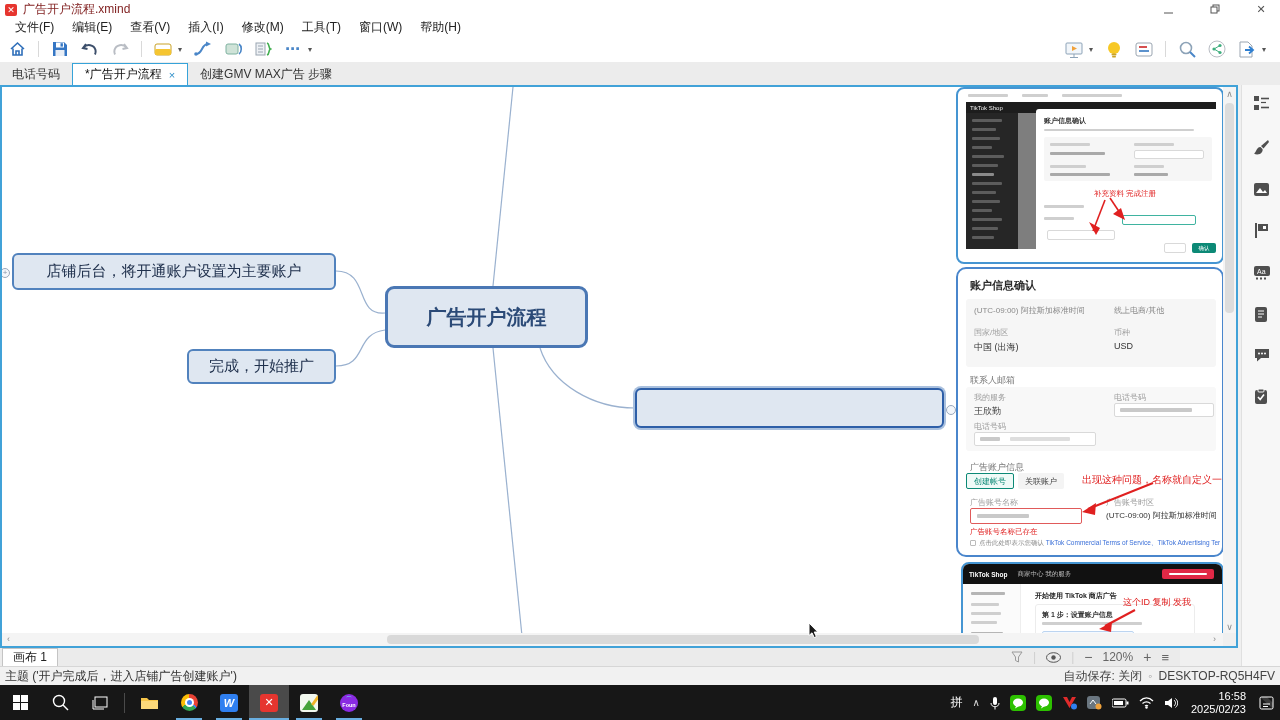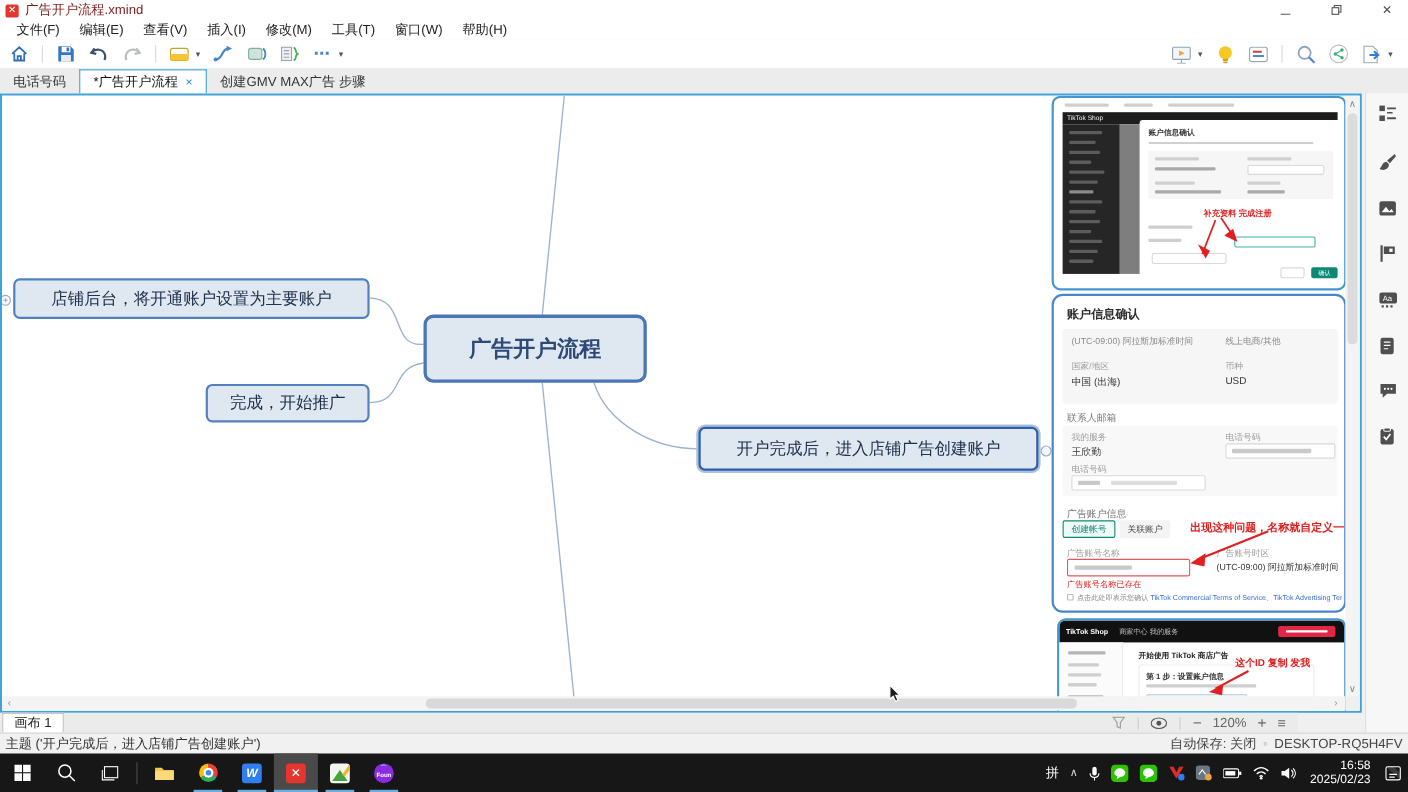--- a/index.html
+++ b/index.html
@@ -34,21 +34,21 @@
         font-size:15px;color:#20314d;white-space:nowrap}
   #node-central{border-width:3px;border-radius:9px;font-size:20px;font-weight:bold;color:#2b4a77;border-color:#4a77b4}
   #node-right.selected{border-color:#2e5fa8;box-shadow:0 0 0 2px #a9c0de}
   .expander{position:absolute;width:10px;height:10px;border:1px solid #9aa9bd;border-radius:50%;background:#f4f7fb;color:#8a98ab;
             font-size:8px;line-height:8px;text-align:center}
   
   .imgbox{position:absolute;background:#fff;border:2px solid #4595d2;border-radius:8px;overflow:hidden}
   .blur{background:#c9c9c9;border-radius:1px}
   .b{height:3px;background:#5c5c5c;border-radius:1px;margin:6px 6px 0 6px}
   .gb{height:3px;background:#cfcfcf;border-radius:1px}
-  .red{color:#e02020;font-weight:bold;white-space:nowrap}
+  .red{color:#e02020;font-weight:normal;white-space:nowrap}
   .tinylabel{font-size:8px;color:#9d9d9d;white-space:nowrap}
   .tinyval{font-size:9px;color:#333;white-space:nowrap}
   .inputbox{position:absolute;background:#fff;border:1px solid #d9d9d9;border-radius:2px}
   
   #vsb{position:absolute;top:0;right:0;width:13px;height:547px;background:#f4f4f4;z-index:30}
   #hsb{position:absolute;bottom:0;left:0;width:1221px;height:13px;background:#f4f4f4;z-index:30}
   #corner{position:absolute;right:0;bottom:0;width:13px;height:13px;background:#efefef;z-index:30}
   .sbarrow{position:absolute;color:#8a8a8a;font-size:9px;width:13px;text-align:center}
   
   #rightpanel{position:absolute;top:85px;left:1241px;width:39px;height:581px;background:#f7f7f7;border-left:1px solid #e0e0e0}
@@ -239,21 +239,20 @@
     <span>店铺后台，将开通账户设置为主要账户</span>
     <span class="expander" style="left:-14px;top:13px">+</span>
   </div>
   <div class="node" id="node-central" style="left:383px;top:199px;width:203px;height:62px">
     <span>广告开户流程</span>
   </div>
   <div class="node" style="left:185px;top:262px;width:149px;height:35px">
     <span>完成，开始推广</span>
   </div>
   <div class="node selected" id="node-right" style="left:633px;top:301px;width:309px;height:40px">
-    <span>开户完成后，进入店铺广告创建账户</span>
     <span class="expander" style="right:-14px;top:15px"></span>
   </div>
 
   <div class="imgbox" style="left:954px;top:0;width:268px;height:177px">
     <div class="abs" style="left:10px;top:3px;width:240px;height:6px;display:flex;gap:14px">
       <div class="gb" style="width:40px;margin-top:2px"></div>
       <div class="gb" style="width:26px;margin-top:2px"></div>
       <div class="gb" style="width:60px;margin-top:2px"></div>
     </div>
     <div class="abs" style="left:8px;top:13px;width:250px;height:11px;background:#1d1d1d;color:#eee;font-size:6px;display:flex;align-items:center;padding-left:4px">

